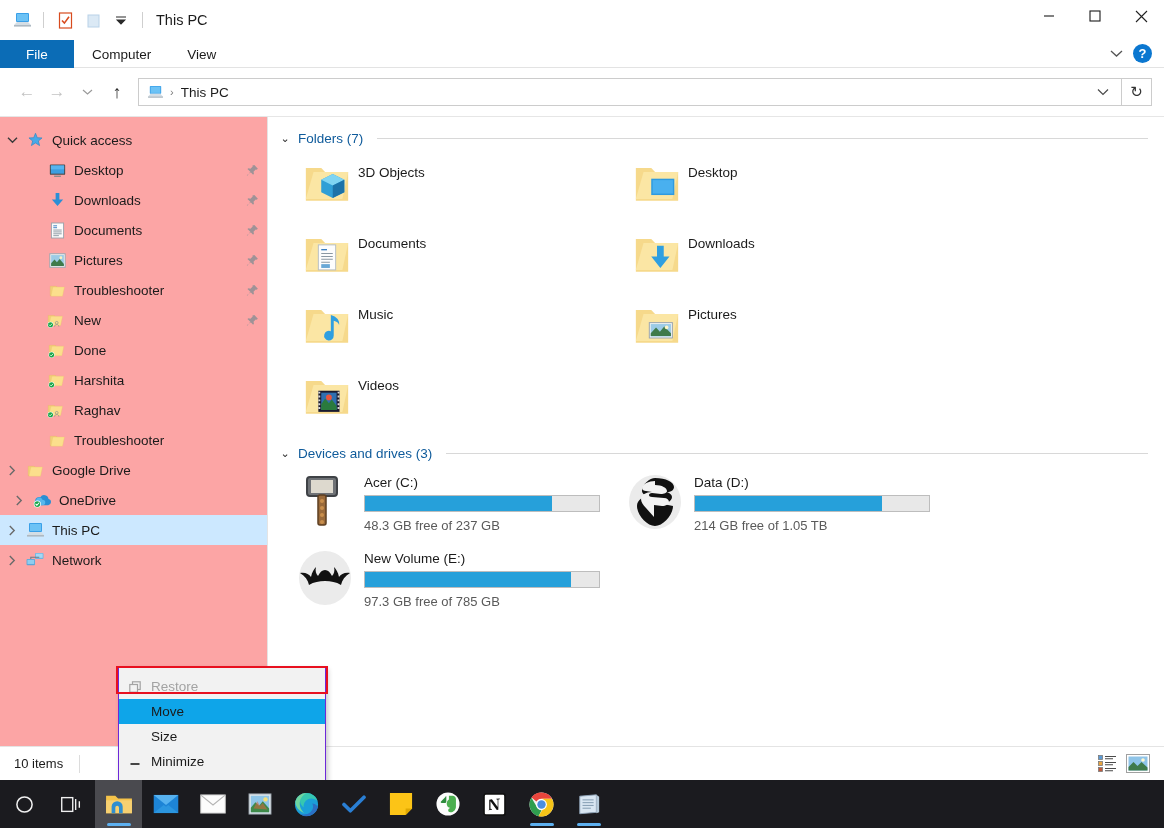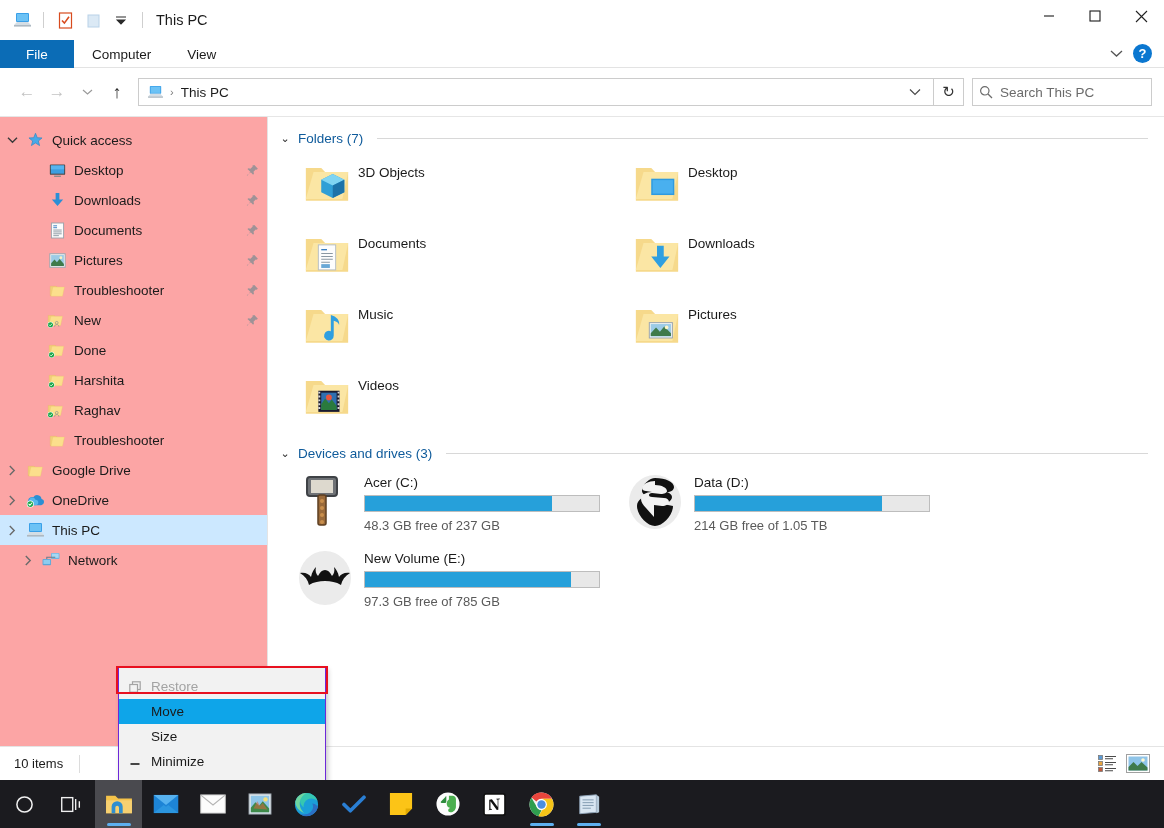--- a/index.html
+++ b/index.html
@@ -275,29 +275,20 @@
       </div>
       <span class="addr-sep">›</span>
       <span class="addr-text">This PC</span>
       <span class="addr-chev">
         <svg width="12" height="8" viewBox="0 0 12 8">
             <path d="M1 1.5l5 5 5-5" stroke="#4a4a4a" stroke-width="1.2" fill="none"></path>
           </svg>
       </span>
     </div>
     <div class="refresh-btn">↻</div>
-    <div class="searchbox">
-      <span>
-        <svg width="14" height="14" viewBox="0 0 14 14">
-          <circle cx="5.8" cy="5.8" r="4.2" fill="none" stroke="#6b6b6b" stroke-width="1.2"></circle>
-          <path d="M9 9l4 4" stroke="#6b6b6b" stroke-width="1.2"></path>
-        </svg>
-      </span>
-      <span class="search-ph">Search This PC</span>
-    </div>
   </div>
 
   <div class="body-area">
 
     <div class="sidebar" id="sidebar">
         <div class="nav-row" style="padding-left: 0px;">
           <span class="nav-chev">
             <svg width="11" height="8" viewBox="0 0 11 8">
               <path d="M1 1.8l4.5 4.4L10 1.8" stroke="#3a3a3a" stroke-width="1.4" fill="none"></path>
             </svg>
@@ -480,21 +471,21 @@
           <span class="nav-ico">
             <svg width="17" height="15" viewBox="0 0 44 36">
               <path d="M3 7h15a2 2 0 0 1 2 2v22H3z" fill="#f0cf7a"></path>
               <path d="M3 7h15a2 2 0 0 1 2 2v22H3z" fill="none" stroke="#e2b94f" stroke-width=".6"></path>
               <path d="M10 9h30l-5 24H5z" fill="#fbdf8c"></path>
               <path d="M10 9h30l-5 24H5z" fill="none" stroke="#e8c463" stroke-width=".7"></path>
             </svg>
           </span>
           <span>Google Drive</span>
         </div>
-        <div class="nav-row" style="padding-left: 0px;">
+        <div class="nav-row" style="padding-left: 7px;">
           <span class="nav-chev">
             <svg width="8" height="11" viewBox="0 0 8 11">
               <path d="M1.8 1l4.4 4.5L1.8 10" stroke="#6a6a6a" stroke-width="1.4" fill="none"></path>
             </svg>
           </span>
           <span class="nav-ico">
             <svg width="19" height="15" viewBox="0 0 22 17">
               <path d="M6 14h11.6a3.6 3.6 0 0 0 .4-7.1 5.2 5.2 0 0 0-9.5-2.3A4.3 4.3 0 0 0 6 14z" fill="#2a8fd4"></path>
               <path d="M3.6 14h7.4a3.2 3.2 0 0 0 0-6.4 4 4 0 0 0-7.7 1.1A2.7 2.7 0 0 0 3.6 14z" fill="#56b7ec"></path>
               <circle cx="5" cy="12.6" r="4.1" fill="#fff"></circle>
@@ -513,21 +504,21 @@
           <span class="nav-ico">
             <svg width="19" height="16" viewBox="0 0 19 16">
               <rect x="3" y="1" width="13" height="9" rx="1" fill="#3aa0e8"></rect>
               <rect x="4" y="2" width="11" height="7" fill="#6cc2f5"></rect>
               <path d="M1 13l3-3h11l3 3z" fill="#d4dde4"></path>
               <rect x="1" y="13" width="17" height="1.6" fill="#aeb9c2"></rect>
             </svg>
           </span>
           <span>This PC</span>
         </div>
-        <div class="nav-row" style="padding-left: 16px; align-items: center;">
+        <div class="nav-row" style="padding-left: 0px; align-items: center;">
           <span class="nav-chev">
             <svg width="8" height="11" viewBox="0 0 8 11">
               <path d="M1.8 1l4.4 4.5L1.8 10" stroke="#6a6a6a" stroke-width="1.4" fill="none"></path>
             </svg>
           </span>
           <span class="nav-ico">
             <svg width="19" height="16" viewBox="0 0 20 17">
               <rect x="0.5" y="7.5" width="9" height="6.5" rx="1" fill="#5aa6d8"></rect>
               <rect x="1.4" y="8.3" width="7.2" height="4.4" fill="#8fcdef"></rect>
               <rect x="9.5" y="1" width="9" height="6.5" rx="1" fill="#6fb4e0"></rect>

